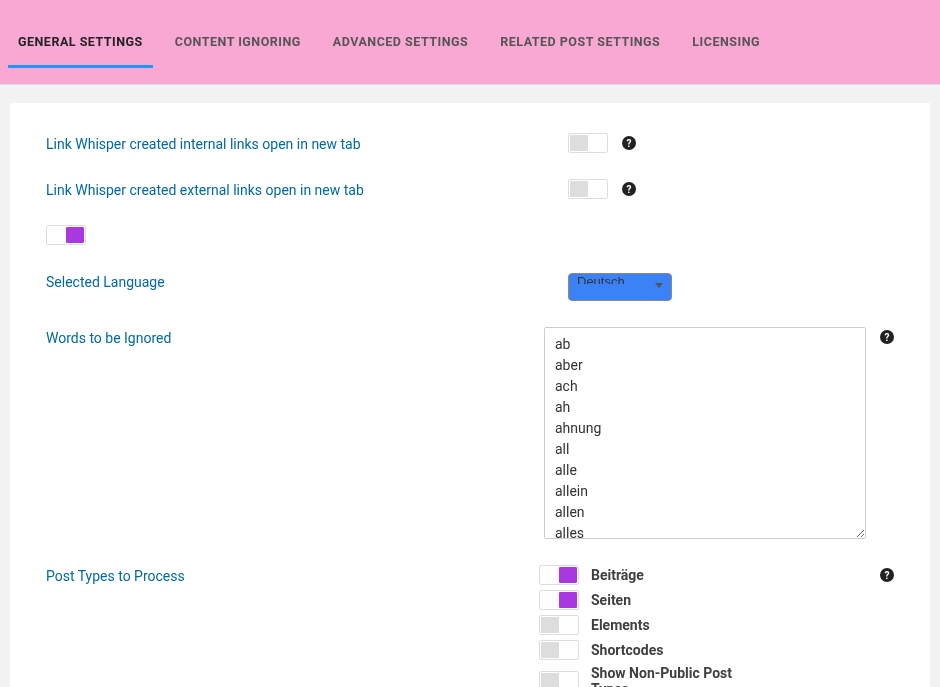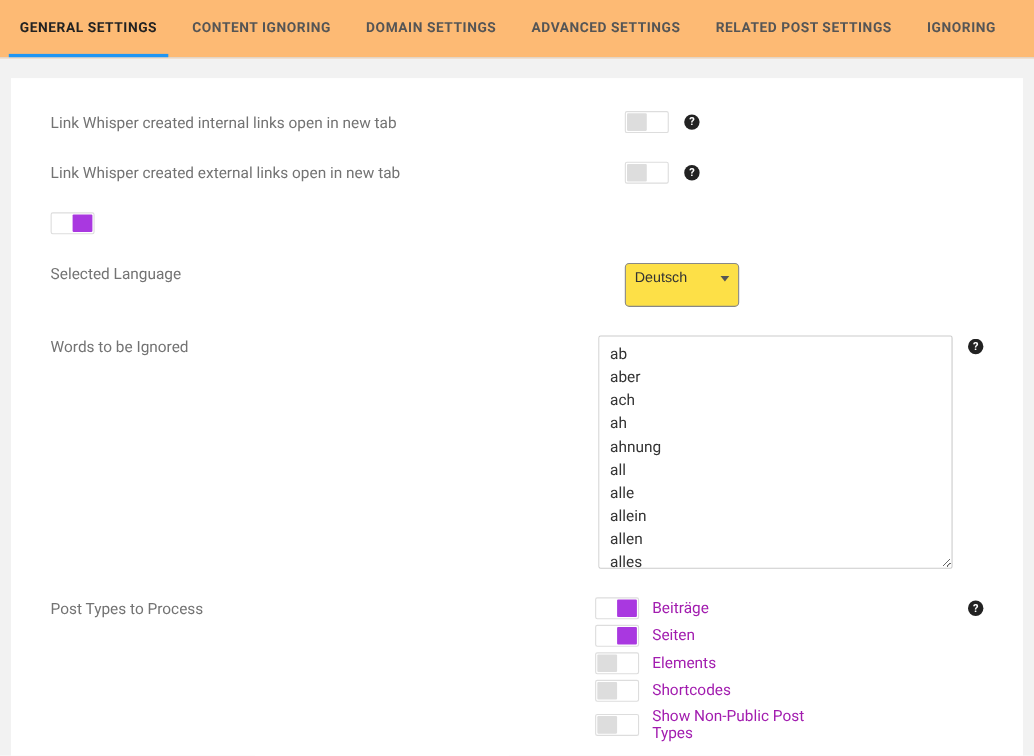--- a/index.html
+++ b/index.html
@@ -5,23 +5,23 @@
 * { margin: 0; padding: 0; box-sizing: border-box; }
 body {
   font-family: -apple-system, BlinkMacSystemFont, "Segoe UI", Roboto, Arial, sans-serif;
   background: #f2f2f2;
   width: 940px;
   height: 687px;
   overflow: hidden;
 }
 .tabs {
   display: flex;
-  padding: 0 8px;
+  padding: 16px 8px;
   border-bottom: 1px solid #ddd;
-  background: #fdba74;
+  background: #f9a8d4;
 }
 .tab {
   padding: 18px 10px 16px 10px;
   font-size: 12.5px;
   font-weight: 700;
   letter-spacing: 0.5px;
   color: #555;
   cursor: pointer;
   margin-right: 12px;
   border-bottom: 3px solid transparent;
@@ -38,21 +38,21 @@
   overflow: hidden;
 }
 .row {
   display: flex;
   align-items: flex-start;
   margin-bottom: 26px;
 }
 .label {
   width: 522px;
   font-size: 14px;
-  color: #737373;
+  color: #0369a1;
   padding-top: 3px;
 }
 .control {
   display: flex;
   align-items: flex-start;
 }
 .toggle {
   width: 40px;
   height: 20px;
   background: #fff;
@@ -87,24 +87,24 @@
   display: inline-flex;
   align-items: center;
   justify-content: center;
   margin-left: 14px;
   margin-top: 3px;
   flex-shrink: 0;
   cursor: help;
 }
 .select {
   width: 104px;
-  height: 40px;
+  height: 28px;
   border: 1px solid #888;
   border-radius: 4px;
-  background: #fde047;
+  background: #3b82f6;
   padding: 0 26px 16px 8px;
   font-size: 13px;
   color: #333;
   appearance: none;
   cursor: pointer;
   position: relative;
 }
 .select-wrap { position: relative; }
 .select-wrap::after {
   content: "";
@@ -134,39 +134,39 @@
   display: flex;
   flex-direction: column;
   gap: 5px;
 }
 .post-type-item {
   display: flex;
   align-items: center;
 }
 .post-type-label {
   font-size: 14px;
-  color: #a21caf;
+  color: #404040;
   margin-left: 12px;
+  font-weight: bold;
 }
 .post-types-wrap {
   display: flex;
   align-items: flex-start;
 }
 .pt-help { margin-left: 128px; }
 </style>
 </head>
 <body>
 
 <div class="tabs">
   <div class="tab active">GENERAL SETTINGS</div>
   <div class="tab">CONTENT IGNORING</div>
-  <div class="tab">DOMAIN SETTINGS</div>
   <div class="tab">ADVANCED SETTINGS</div>
   <div class="tab">RELATED POST SETTINGS</div>
-  <div class="tab">IGNORING</div>
+  <div class="tab">LICENSING</div>
 </div>
 
 <div class="panel">
 
   <div class="row">
     <div class="label">Link Whisper created internal links open in new tab</div>
     <div class="control">
       <div class="toggle">
           <div class="knob"></div>
         </div>

